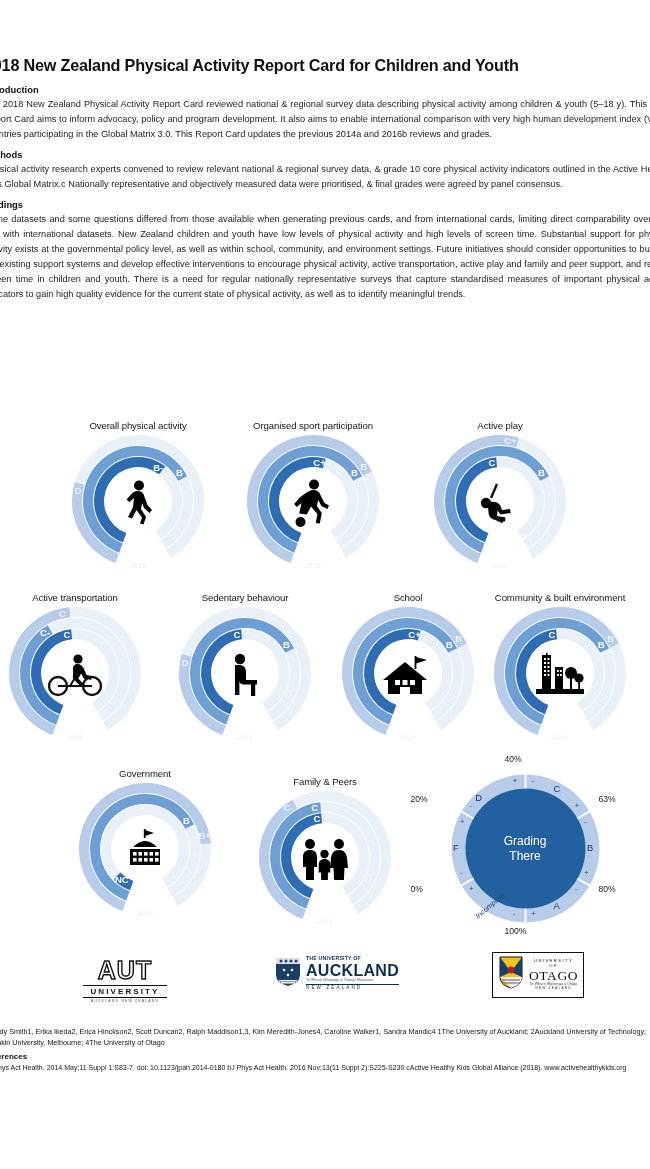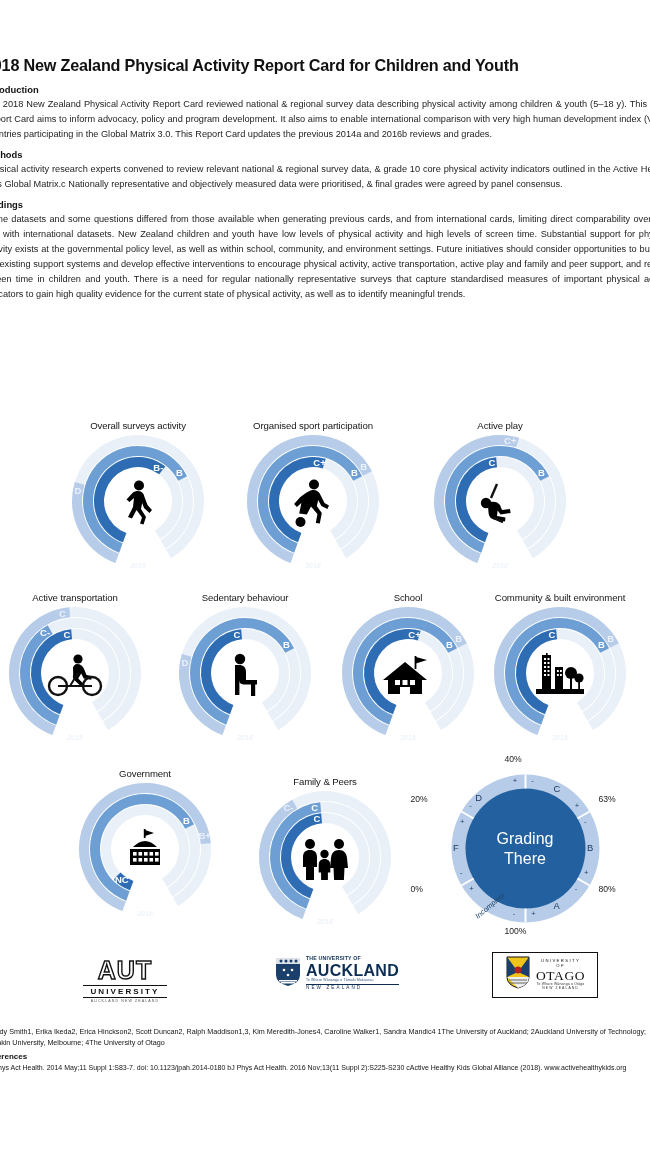--- a/index.html
+++ b/index.html
@@ -46,21 +46,21 @@
   .yr-2014{color:#ffffff;}
   .yr-2016{color:#ffffff;}
   .yr-2018{color:#eef3fa;}
 
   
   .gs{position:relative;width:165px;height:165px;margin:0 auto;}
   .gs svg{position:absolute;left:0;top:0;}
   .gs-center{
     position:absolute;left:0;top:0;width:165px;height:165px;
     display:flex;flex-direction:column;align-items:center;justify-content:center;
-    color:#fff;font-size:16px;line-height:1.22;pointer-events:none;
+    color:#fff;font-size:12px;line-height:1.22;pointer-events:none;
   }
   .pct{position:absolute;font-size:8.6px;color:#1a1a1a;}
   .gs-letter{position:absolute;font-size:9.4px;color:#1c3a63;font-weight:normal;}
   .gs-sign{position:absolute;font-size:7.6px;color:#22456f;}
   .gs-inc{
     position:absolute;font-size:7.4px;color:#23486f;font-style:italic;
   }
 
   
   .logos{position:absolute;left:0;top:952px;width:650px;height:62px;}
@@ -76,21 +76,21 @@
   .aut-sub2{font-size:3.6px;letter-spacing:1.1px;color:#555;margin-top:1px;}
 
   .uoa{left:275px;top:4px;display:flex;align-items:center;gap:5px;}
   .uoa-txt{line-height:1.08;}
   .uoa-1{font-size:5.2px;font-weight:bold;letter-spacing:.2px;color:#0d2d52;}
   .uoa-2{font-size:16px;font-weight:bold;letter-spacing:.3px;color:#0d2d52;}
   .uoa-3{font-size:3.4px;color:#29527f;letter-spacing:.2px;}
   .uoa-4{font-size:4.6px;letter-spacing:2.1px;color:#0d2d52;
          border-top:.7px solid #0d2d52;margin-top:1.5px;padding-top:1px;}
 
-  .otago{left:492px;top:0px;border:1px solid #111;padding:3px 12px;
+  .otago{left:492px;top:0px;border:1px solid #111;padding:3px 5px;
          display:flex;align-items:center;gap:5px;background:#fff;}
   .otago-txt{line-height:1.12;text-align:center;}
   .ot-1{font-size:4.2px;letter-spacing:1.4px;color:#111;}
   .ot-2{font-family:"Liberation Serif", serif;font-size:13.5px;letter-spacing:.6px;color:#111;}
   .ot-3{font-size:3.4px;color:#333;letter-spacing:.2px;}
   .ot-4{font-size:3.4px;letter-spacing:1.1px;color:#333;}
 
   
   .footer{position:absolute;left:-16px;top:1026px;width:682px;}
   .authors{font-size:7.2px;line-height:1.55;color:#141414;}
@@ -112,21 +112,21 @@
     <p class="para">Physical activity research experts convened to review relevant national &amp; regional survey data, &amp; grade 10 core physical activity indicators outlined in the Active Healthy Kids Global Matrix.c Nationally representative and objectively measured data were prioritised, &amp; final grades were agreed by panel consensus.</p>
 
     <div class="sec-h">Findings</div>
     <p class="para">Some datasets and some questions differed from those available when generating previous cards, and from international cards, limiting direct comparability over time and with international datasets. New Zealand children and youth have low levels of physical activity and high levels of screen time. Substantial support for physical activity exists at the governmental policy level, as well as within school, community, and environment settings. Future initiatives should consider opportunities to build on the existing support systems and develop effective interventions to encourage physical activity, active transportation, active play and family and peer support, and reduce screen time in children and youth.  There is a need for regular nationally representative surveys that capture standardised measures of important physical activity indicators to gain high quality evidence for the current state of physical activity, as well as to identify meaningful trends.</p>
   </div>
 
   <div class="charts">
 
     <div class="row" style="height:172px">
       <div class="cell" style="left:48px;top:0">
-        <div class="cell-title">Overall surveys activity</div>
+        <div class="cell-title">Overall physical activity</div>
         <div class="donut">
             <svg width="150" height="140" viewBox="0 0 150 140">
               <path d="M59.95111369367058 109.34647531457998 A44 44 0 1 1 96.99999999999999 106.1051177665153 L91.99999999999999 97.44486372867092 A34 34 0 1 0 63.371315126927264 99.9495491067209 Z" fill="#e9f0f8"></path>
               <path d="M59.95111369367058 109.34647531457998 A44 44 0 1 1 102.33050233224564 33.517487877663044 L96.11902452946255 41.35442245092145 A34 34 0 1 0 63.371315126927264 99.9495491067209 Z" fill="#2e6db4"></path>
               <text x="95.31937564178246" y="37.91151890626222" text-anchor="middle" font-size="9.5" font-weight="bold" font-family="&quot;Liberation Sans&quot;, sans-serif" fill="#ffffff">B-</text>
               <path d="M56.188892117088216 119.68309414322496 A55 55 0 1 1 102.49999999999999 115.63139720814414 L97.49999999999999 106.97114317029974 A45 45 0 1 0 59.60909355034491 110.28616793536588 Z" fill="#e9f0f8"></path>
               <path d="M56.188892117088216 119.68309414322496 A55 55 0 1 1 124.09222001486688 43.201735262081286 L115.16636183034564 47.7105106689756 A45 45 0 1 0 59.60909355034491 110.28616793536588 Z" fill="#6d9fd4"></path>
               <text x="116.54922346371639" y="43.38521922498472" text-anchor="middle" font-size="9.5" font-weight="bold" font-family="&quot;Liberation Sans&quot;, sans-serif" fill="#ffffff">B</text>
               <path d="M52.42667054050587 130.01971297186995 A66 66 0 1 1 107.99999999999997 125.15767664977295 L102.99999999999999 116.49742261192857 A56 56 0 1 0 55.84687197376255 120.62278676401087 Z" fill="#e9f0f8"></path>
               <path d="M52.42667054050587 130.01971297186995 A66 66 0 0 1 11.816913162883566 48.92390140166486 L21.39010813820424 51.81421937110957 A56 56 0 0 0 55.84687197376255 120.62278676401087 Z" fill="#b6cce8"></path>

